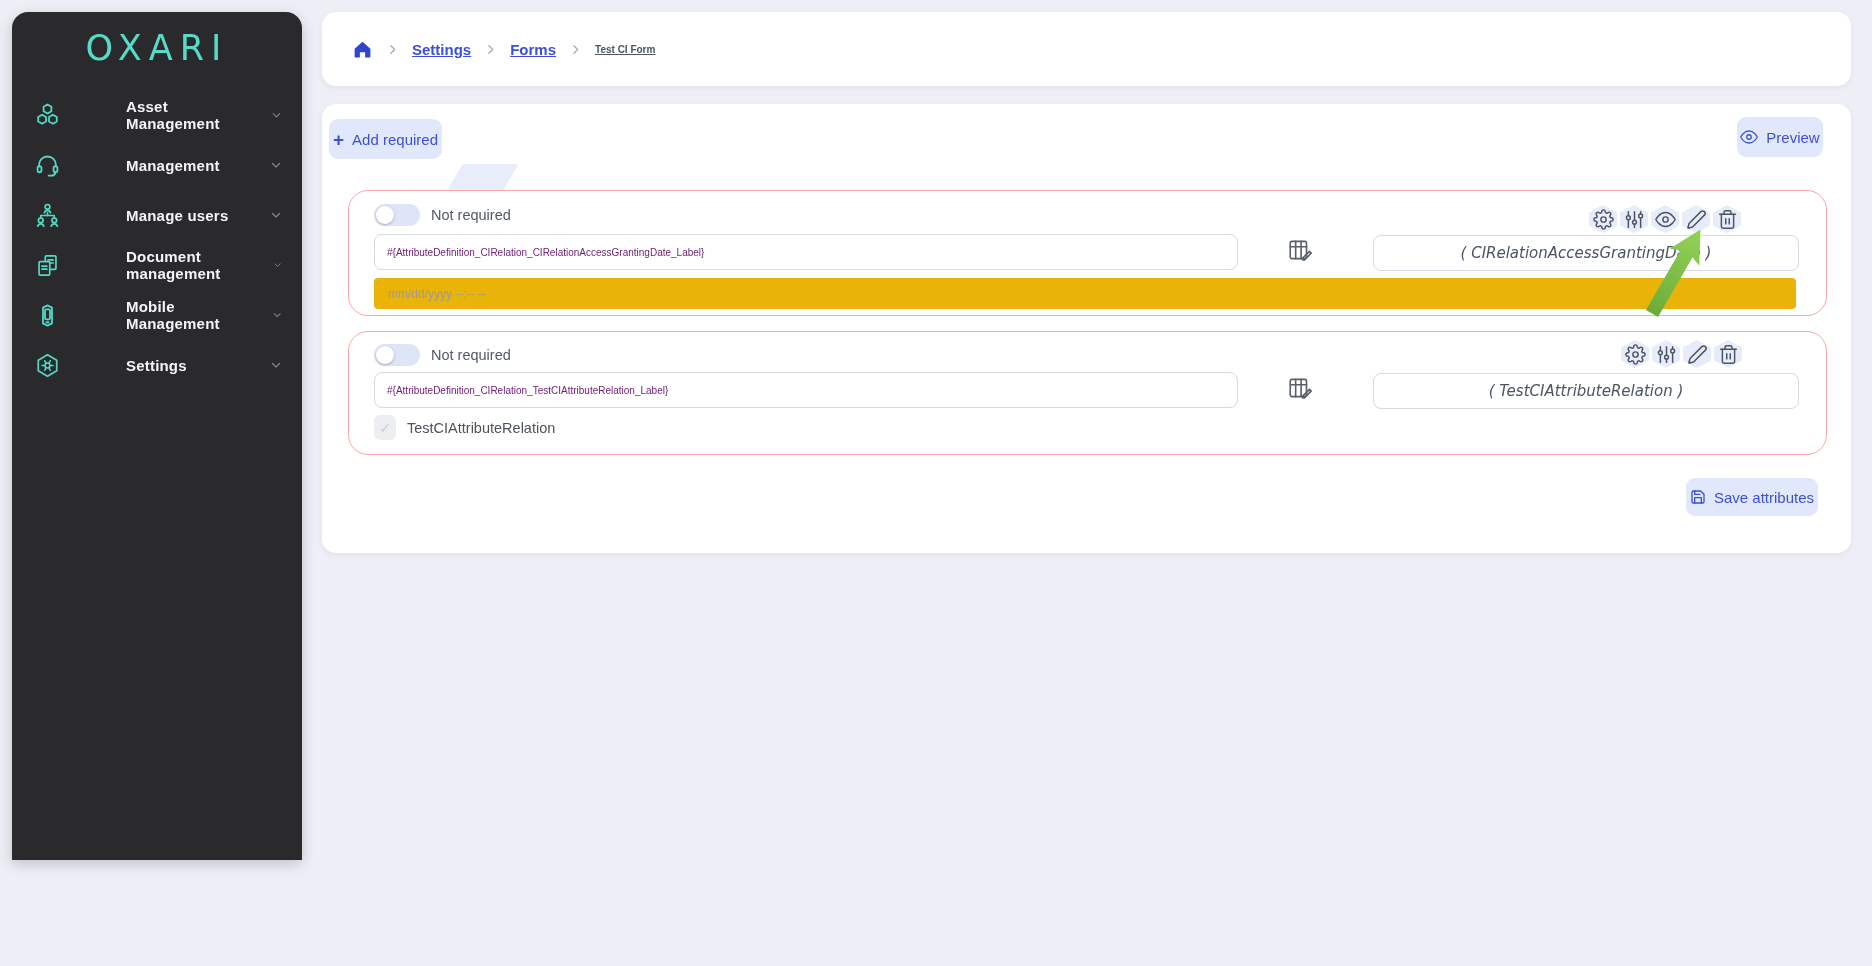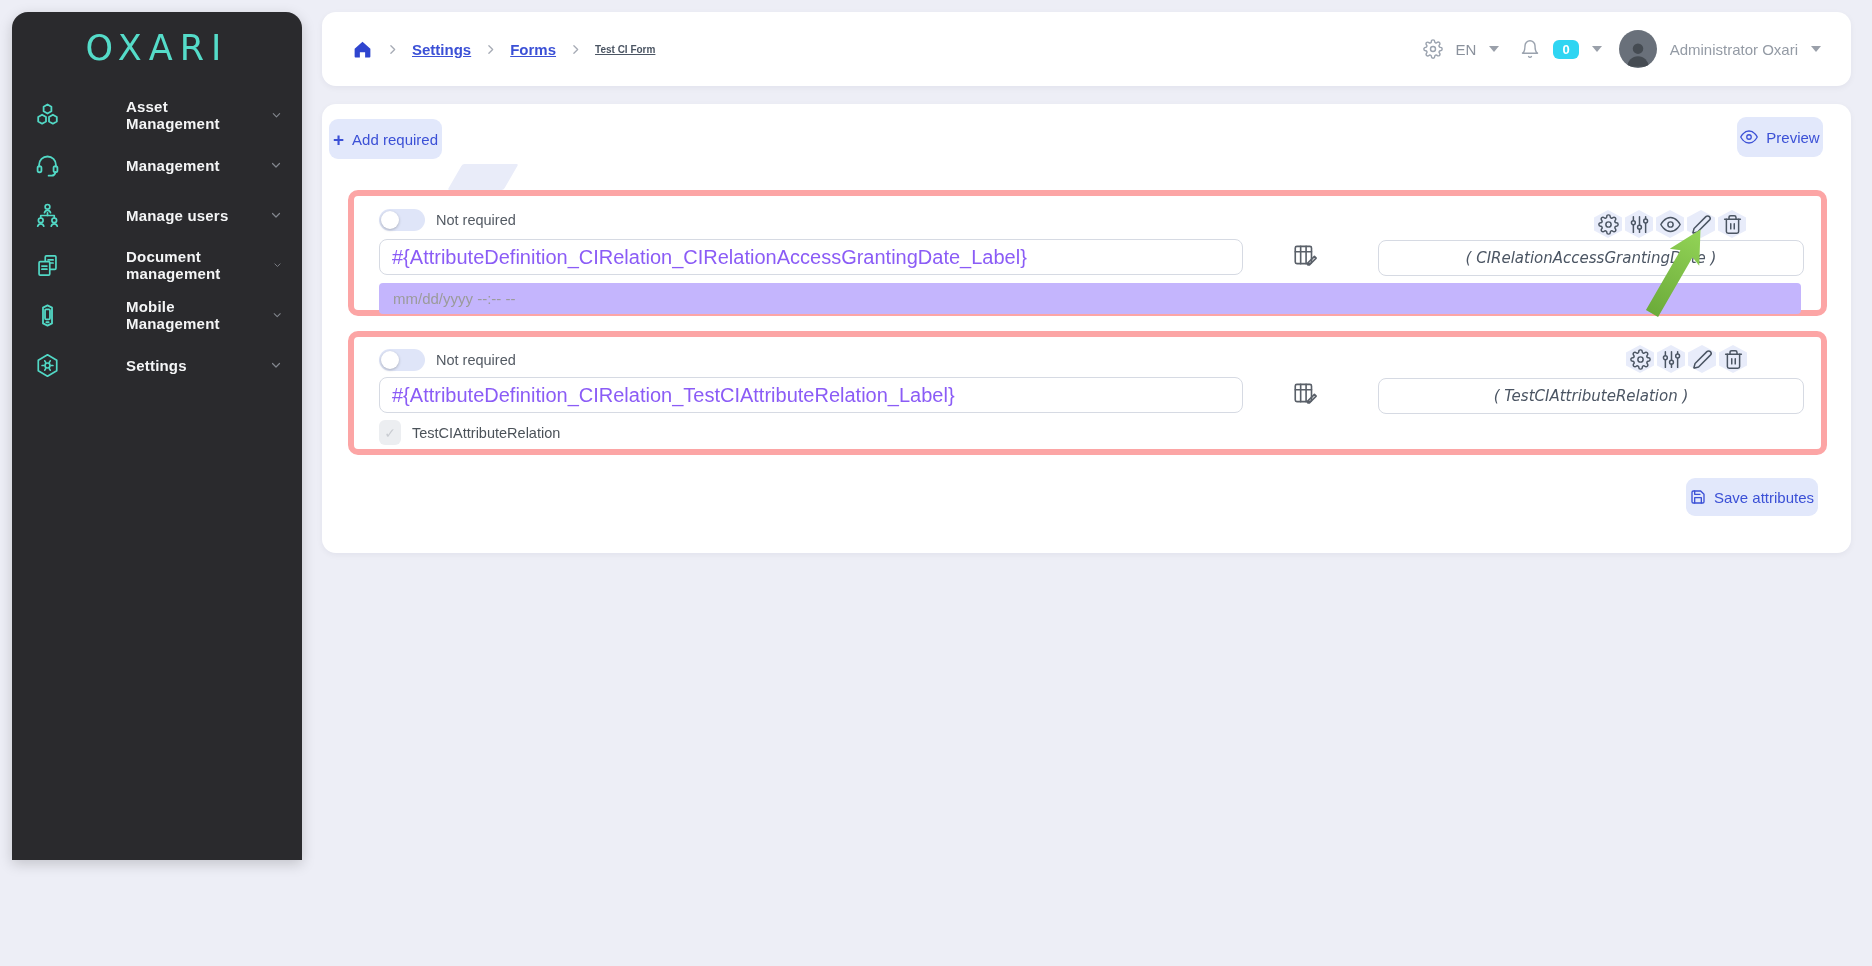--- a/index.html
+++ b/index.html
@@ -51,46 +51,46 @@
            border-radius:14px; box-shadow:0 2px 6px rgba(20,25,60,.05); }
   .btn { display:flex; align-items:center; justify-content:center; gap:8px; background:#e2e8fb;
          color:#3b50d6; border:none; border-radius:9px; font-size:15px; font-family:inherit; cursor:pointer; }
   .btn svg { width:18px; height:18px; }
   .btn-add { position:absolute; left:7px; top:15px; width:113px; height:40px; }
   .btn-preview { position:absolute; left:1415px; top:13px; width:86px; height:40px; }
   .btn-save { position:absolute; left:1364px; top:374px; width:132px; height:38px; }
   .deco { position:absolute; left:133px; top:60px; width:56px; height:26px; background:#e9ecf9;
           transform:skewX(-30deg); border-radius:2px; }
 
-  .card { position:absolute; left:26px; width:1479px; background:#fff; border:6px solid #fca5a5; border-radius:10px; }
+  .card { position:absolute; left:26px; width:1479px; background:#fff; border:1px solid #fca5a5; border-radius:20px; }
   .card-1 { top:86px; height:126px; }
   .card-2 { top:227px; height:124px; }
 
   .switch { position:absolute; left:25px; width:46px; height:22px; background:#dfe5f8; border-radius:11px; cursor:pointer; }
   .switch .knob { position:absolute; left:2px; top:2px; width:18px; height:18px; background:#fff; border-radius:50%;
                   box-shadow:0 1px 3px rgba(0,0,0,.25); }
   .req-label { position:absolute; left:82px; height:22px; display:flex; align-items:center;
                color:#535a63; font-size:14.5px; }
 
   .txt-input { position:absolute; height:36px; border:1px solid #d6dae3; border-radius:8px; background:#fff;
-               font-family:inherit; font-size:20px; color:#8b5cf6; padding:0 12px; outline:none; }
+               font-family:inherit; font-size:10px; color:#701a75; padding:0 12px; outline:none; }
   .lbl-input { left:25px; width:864px; }
   .name-input { left:1024px; width:426px; text-align:center; font-style:italic; color:#4b5563; font-size:15px;
                 font-family:"DejaVu Sans", sans-serif; }
   .tbl-icon { position:absolute; left:938px; width:26px; height:26px; color:#5a6069; display:flex; cursor:pointer; }
   .tbl-icon svg { width:100%; height:100%; }
 
   .actions { position:absolute; display:flex; gap:3px; }
   .act { width:28px; height:28px; display:flex; align-items:center; justify-content:center;
          background:#e8ecfa; border:none; cursor:pointer; color:#4b5563;
          clip-path:polygon(50% 0,100% 27%,100% 73%,50% 100%,0 73%,0 27%); }
   .act svg { width:21px; height:21px; }
 
-  .date-input { position:absolute; left:25px; top:87px; width:1422px; height:31px; background:#c4b5fd;
-                border:none; border-radius:4px; padding:0 14px; font-family:inherit; font-size:15px; color:#5a5a5a; outline:none; }
+  .date-input { position:absolute; left:25px; top:87px; width:1422px; height:31px; background:#eab308;
+                border:none; border-radius:4px; padding:0 14px; font-family:inherit; font-size:12px; color:#5a5a5a; outline:none; }
   .date-input::placeholder { color:#9b9b9b; }
 
   .checkbox { position:absolute; left:25px; top:83px; width:22px; height:25px; background:#eceef1; border-radius:6px;
               display:flex; align-items:center; justify-content:center; color:#c9ccd2; font-size:14px; cursor:pointer; }
   .cb-label { position:absolute; left:58px; top:83px; height:25px; display:flex; align-items:center;
               color:#4b5259; font-size:14.5px; }
 
   .arrow-overlay { position:absolute; left:1630px; top:221px; width:92px; height:102px; z-index:6; pointer-events:none; }
 </style>
 </head>
@@ -345,43 +345,20 @@
             <use href="#i-chev-right"></use>
           </svg>
         </span>
       <a class="crumb-link">Forms</a>
       <span class="crumb-sep">
           <svg>
             <use href="#i-chev-right"></use>
           </svg>
         </span>
       <a class="crumb-current">Test CI Form</a>
-    </div>
-    <div class="header-right">
-      <span class="h-icon">
-          <svg>
-            <use href="#i-cog"></use>
-          </svg>
-        </span>
-      <span class="h-lang">EN</span>
-      <span class="caret"></span>
-      <span class="h-icon" style="margin-left:8px">
-          <svg>
-            <use href="#i-bell"></use>
-          </svg>
-        </span>
-      <span class="badge">0</span>
-      <span class="caret"></span>
-      <span class="avatar">
-          <svg>
-            <use href="#i-person"></use>
-          </svg>
-        </span>
-      <span class="h-user">Administrator Oxari</span>
-      <span class="caret"></span>
     </div>
   </header>
 
   <main class="panel">
     <button class="btn btn-add">
       <span style="font-size:19px;font-weight:700;line-height:1">+</span>
       <span>Add required</span>
     </button>
     <button class="btn btn-preview">
       <svg>

